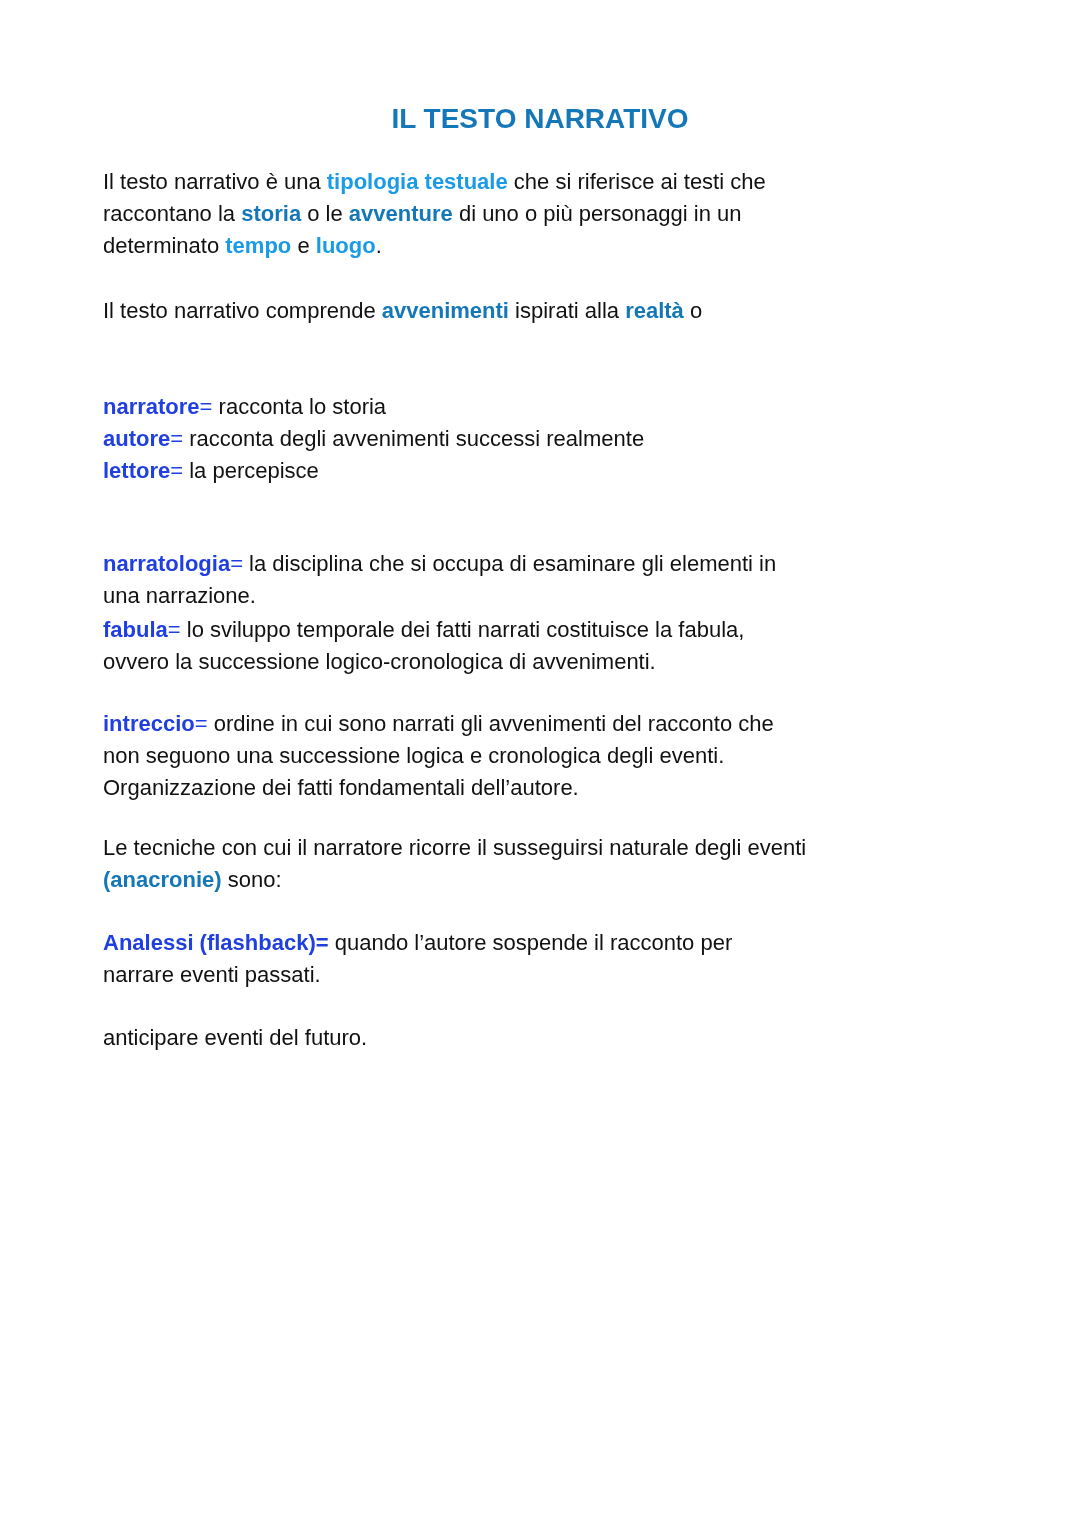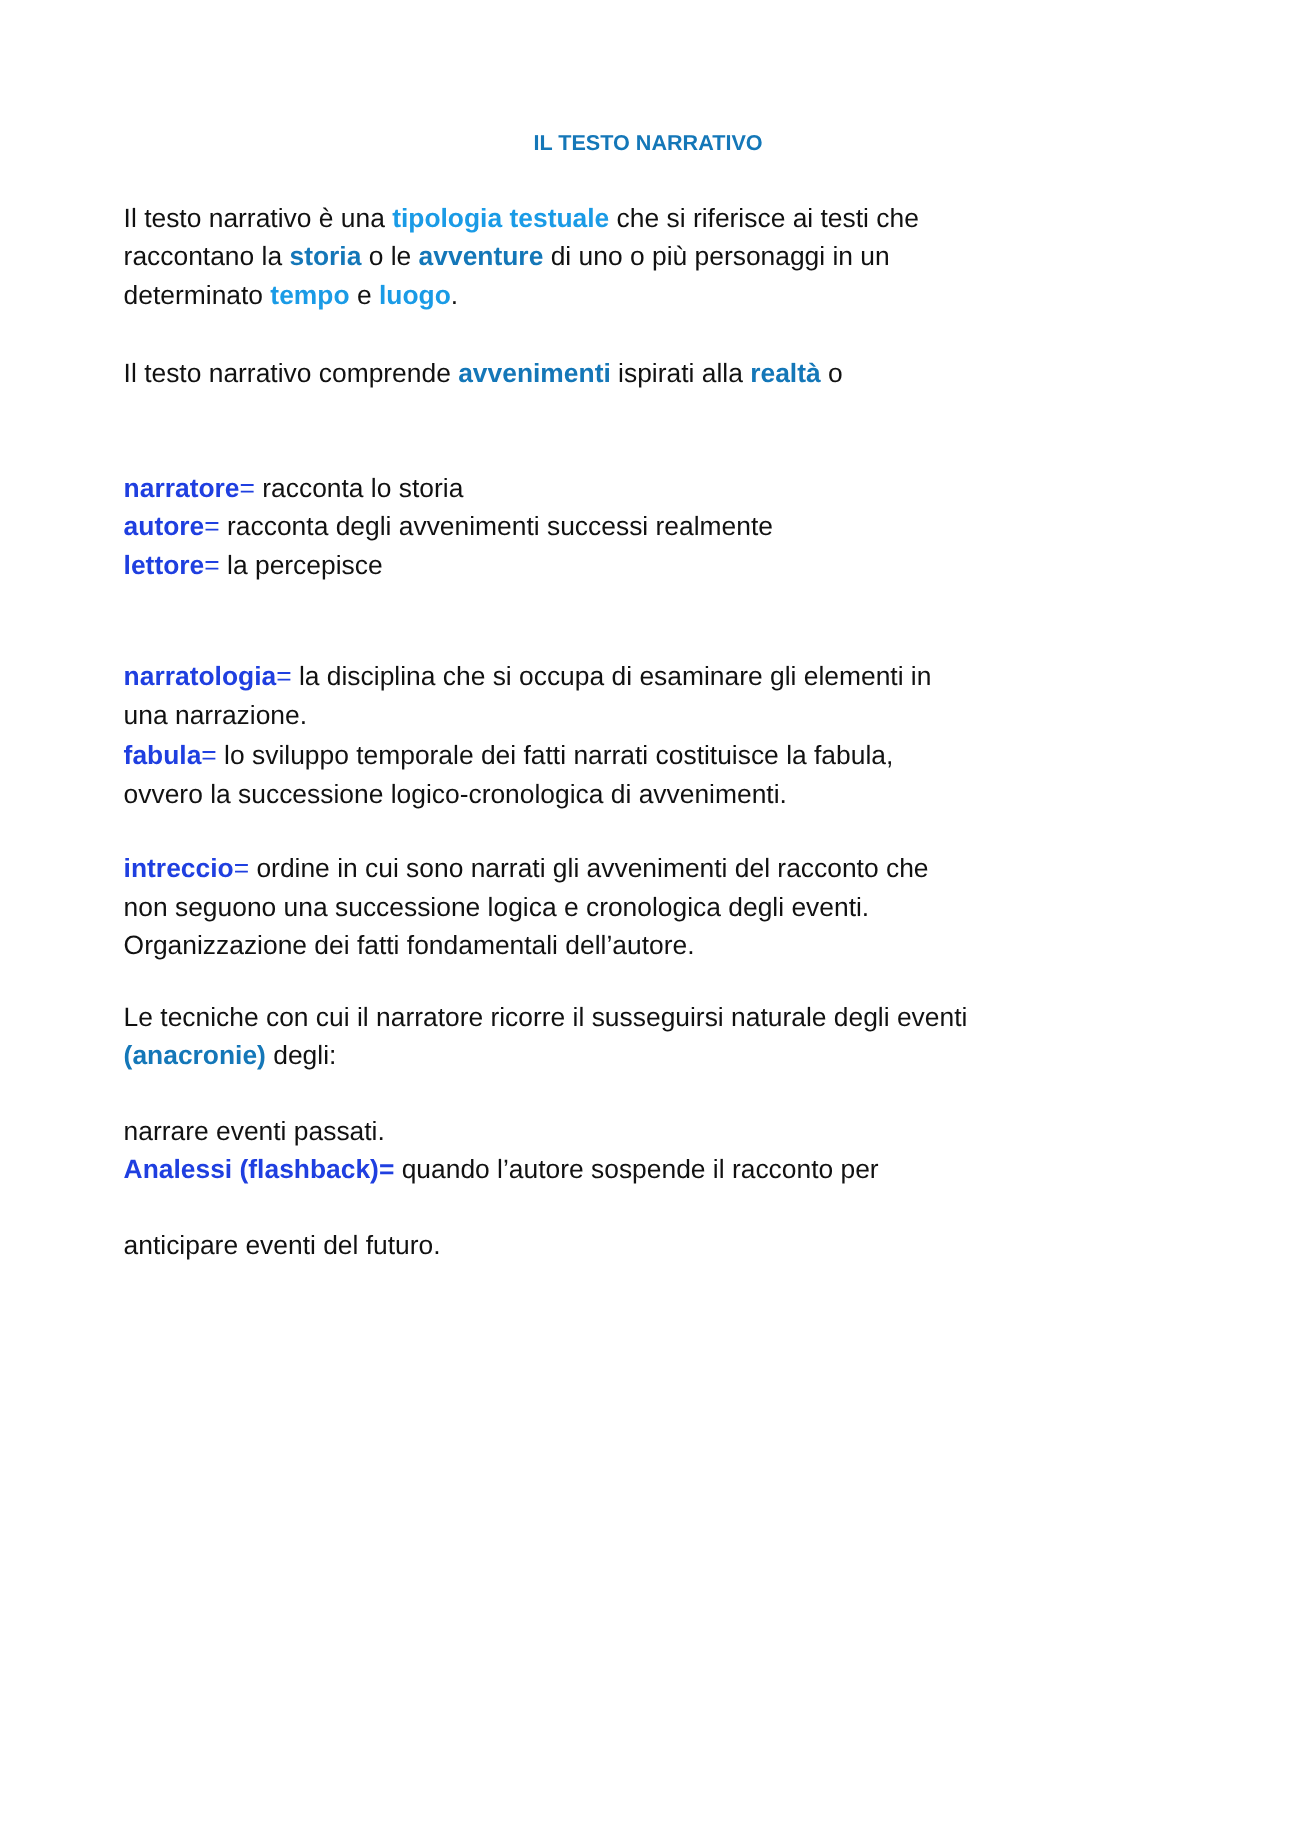--- a/index.html
+++ b/index.html
@@ -14,21 +14,21 @@
       overflow: hidden;
       font-family: "Liberation Sans", "DejaVu Sans", sans-serif;
       color: #111111;
     }
     .title {
       position: absolute;
       left: 0;
       top: 101px;
       width: 1080px;
       text-align: center;
-      font-size: 18px;
+      font-size: 28px;
       font-weight: bold;
       color: #1477b8;
       line-height: 36px;
       letter-spacing: 0px;
     }
     .para {
       position: absolute;
       left: 103px;
       width: 900px;
       font-size: 22px;
@@ -74,23 +74,23 @@
 </p>
 
 <p class="para" style="top:708px;">
   <span class="line"><span class="royal">intreccio</span><span class="royal-eq">=</span><span> ordine in cui sono narrati gli avvenimenti del racconto che</span></span>
   <span class="line">non seguono una successione logica e cronologica degli eventi.</span>
   <span class="line">Organizzazione dei fatti fondamentali dell’autore.</span>
 </p>
 
 <p class="para" style="top:832px;">
   <span class="line">Le tecniche con cui il narratore ricorre il susseguirsi naturale degli eventi</span>
-  <span class="line"><span class="teal">(anacronie)</span><span> degli:</span></span>
+  <span class="line"><span class="teal">(anacronie)</span><span> sono:</span></span>
 </p>
 
 <p class="para" style="top:927px;">
+  <span class="line"><span class="royal-eq-b">Analessi (flashback)=</span><span> quando l’autore sospende il racconto per</span></span>
   <span class="line">narrare eventi passati.</span>
-  <span class="line"><span class="royal-eq-b">Analessi (flashback)=</span><span> quando l’autore sospende il racconto per</span></span>
 </p>
 
 <p class="para" style="top:1022px;">
   <span class="line">anticipare eventi del futuro.</span>
 </p>
 
 </body></html>

